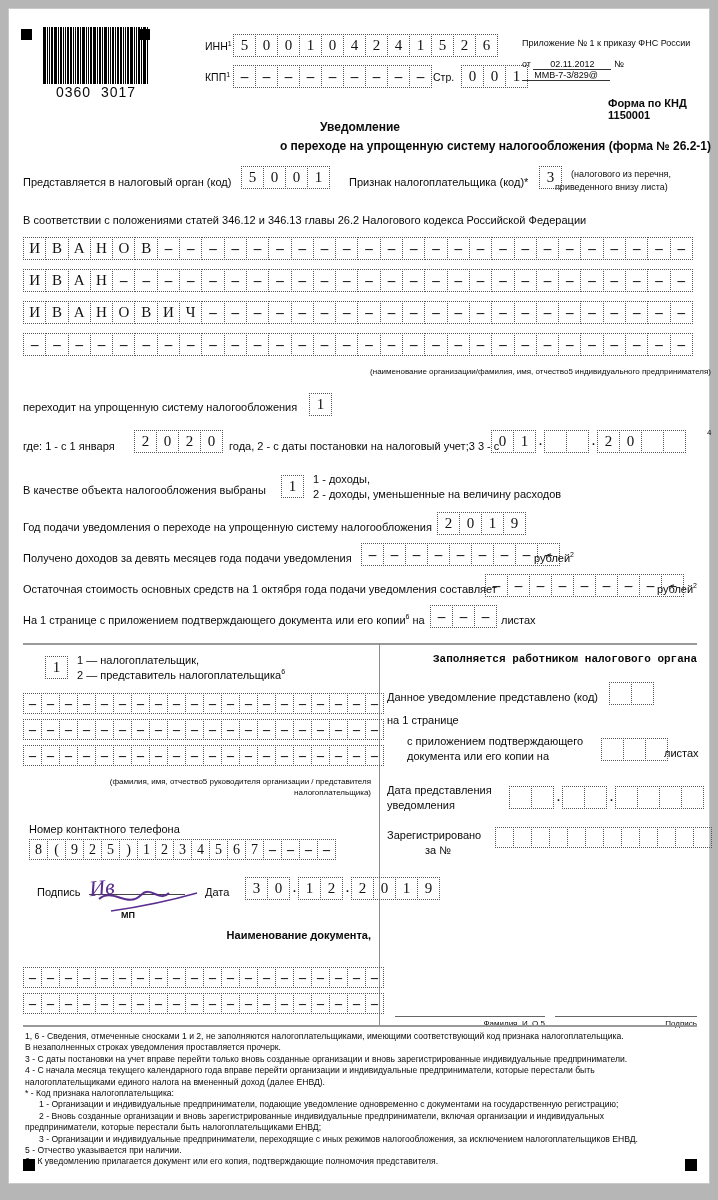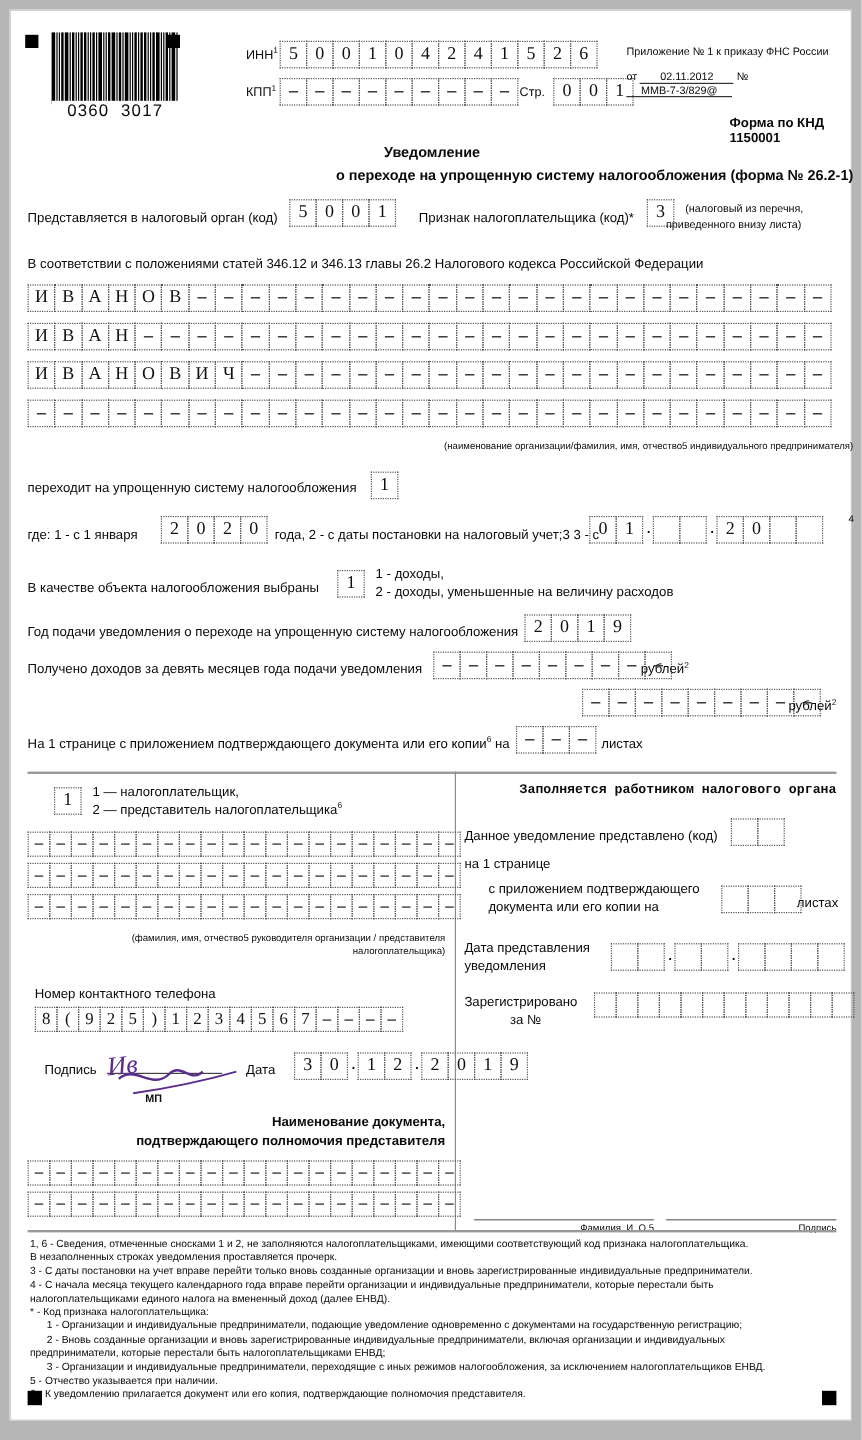--- a/index.html
+++ b/index.html
@@ -180,21 +180,21 @@
   <div class="abs cells" style="left:232px; top:157px;" id="organ-cells">
       <div class="cell">5</div>
       <div class="cell">0</div>
       <div class="cell">0</div>
       <div class="cell">1</div>
     </div>
   <div class="abs t11" style="left:340px; top:167px;">Признак налогоплательщика (код)*</div>
   <div class="abs cells" style="left:530px; top:157px;" id="priznak-cells">
       <div class="cell">3</div>
     </div>
-  <div class="abs t9" style="left:562px; top:160px;">(налоговый из перечня,</div>
+  <div class="abs t9" style="left:562px; top:160px;">(налогового из перечня,</div>
   <div class="abs t9" style="left:546px; top:173px;">приведенного внизу листа)</div>
 
   <div class="abs t11" style="left:14px; top:205px;">В соответствии с положениями статей 346.12 и 346.13 главы 26.2 Налогового кодекса Российской Федерации</div>
 
   <div class="abs" id="name-grid" style="left:14px; top:228px;">
       <div class="cells nm" style="margin-bottom: 9px;">
         <div class="cell">И</div>
         <div class="cell">В</div>
         <div class="cell">А</div>
         <div class="cell">Н</div>
@@ -377,20 +377,21 @@
       <div class="cell dash"></div>
       <div class="cell dash"></div>
       <div class="cell dash"></div>
       <div class="cell dash"></div>
       <div class="cell dash"></div>
     </div>
   <div class="abs t11" style="left:525px; top:543px;">
     <span>рублей</span><sup>2</sup>
   </div>
 
+  <div class="abs t11" style="left:14px; top:574px;">Остаточная стоимость основных средств на 1 октября года подачи уведомления составляет</div>
   <div class="abs cells" style="left:476px; top:565px;" id="residual-cells">
       <div class="cell dash"></div>
       <div class="cell dash"></div>
       <div class="cell dash"></div>
       <div class="cell dash"></div>
       <div class="cell dash"></div>
       <div class="cell dash"></div>
       <div class="cell dash"></div>
       <div class="cell dash"></div>
       <div class="cell dash"></div>
@@ -533,21 +534,20 @@
       <div class="cell">1</div>
       <div class="cell">2</div>
       <div class="sepdot">.</div>
       <div class="cell">2</div>
       <div class="cell">0</div>
       <div class="cell">1</div>
       <div class="cell">9</div>
     </div>
 
   <div class="abs t11 b ctr" style="left:14px; top:920px; width:348px;">Наименование документа,</div>
-  <div class="abs t11 b ctr" style="left:14px; top:936px; width:348px;">подтверждающего полномочия представителя</div>
   <div class="abs" id="doc-rows" style="left:14px; top:958px;">
       <div class="cells" style="margin-bottom: 5px;">
         <div class="cell sm dash"></div>
         <div class="cell sm dash"></div>
         <div class="cell sm dash"></div>
         <div class="cell sm dash"></div>
         <div class="cell sm dash"></div>
         <div class="cell sm dash"></div>
         <div class="cell sm dash"></div>
         <div class="cell sm dash"></div>

